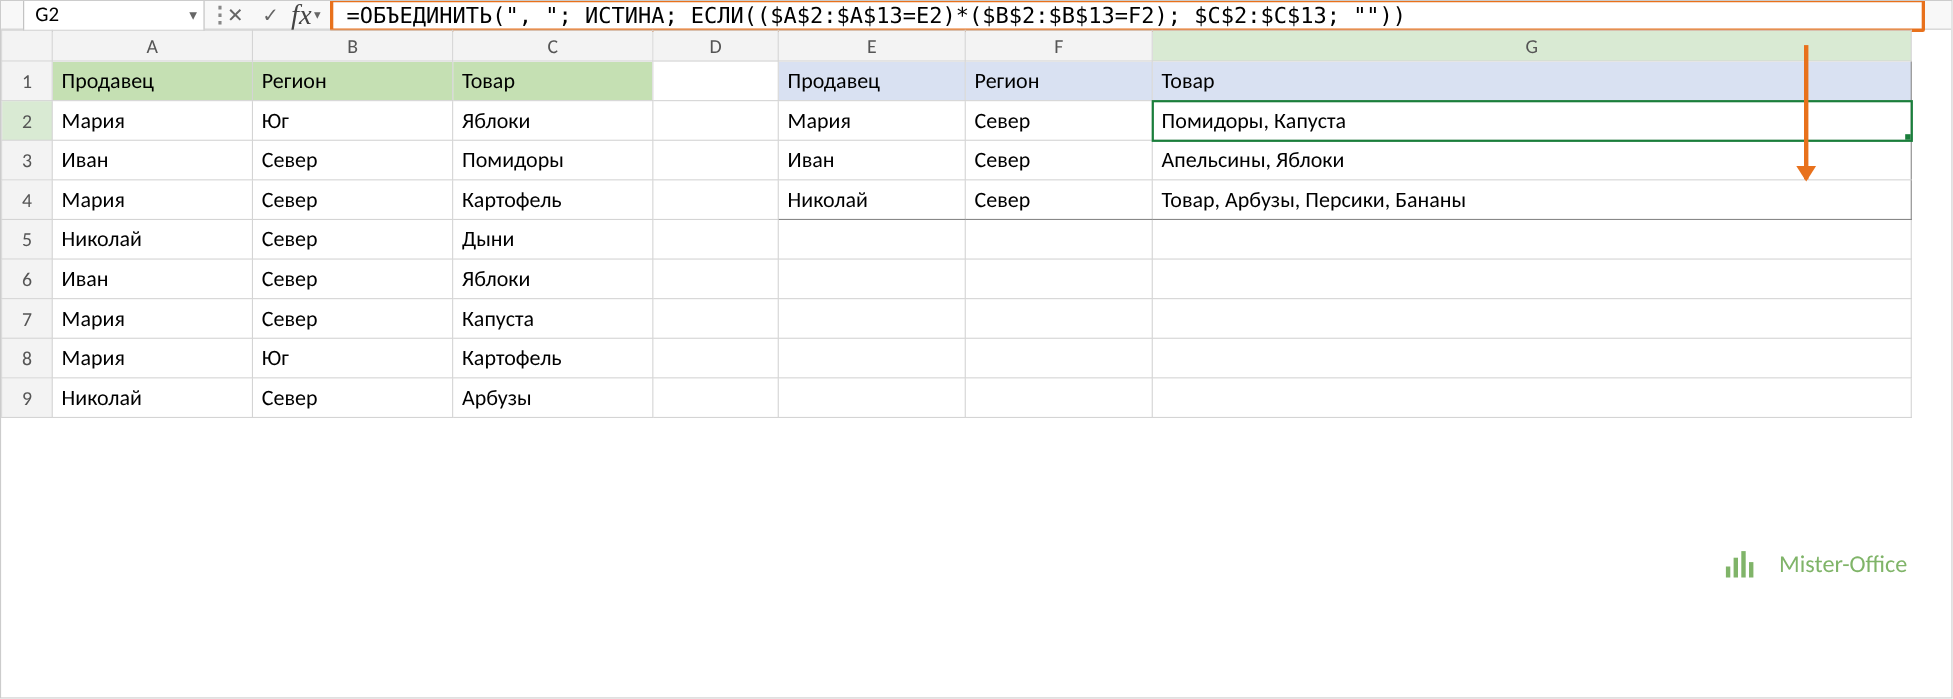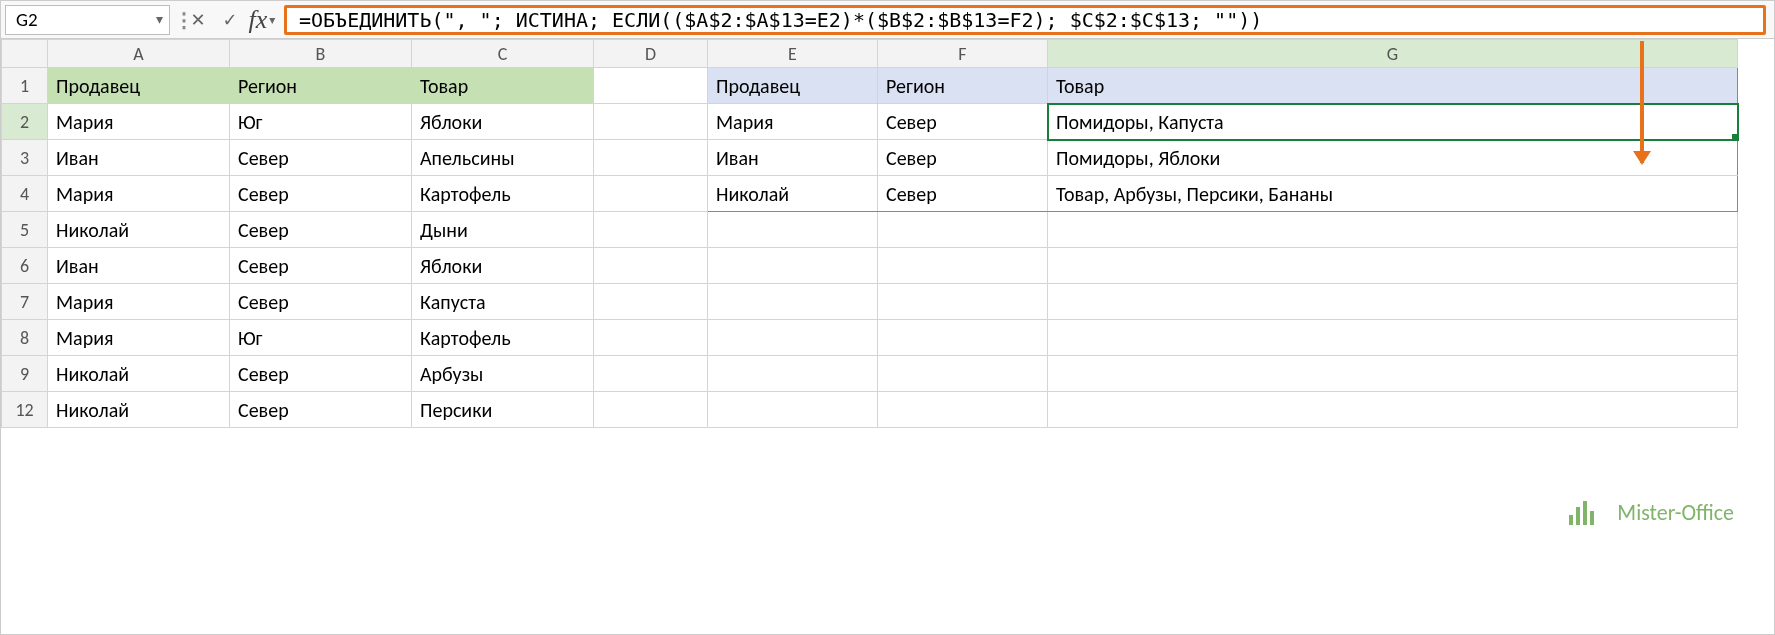--- a/index.html
+++ b/index.html
@@ -12,24 +12,24 @@
     position: relative;
     overflow: hidden;
     border: 1px solid #ccc;
     box-shadow: 0 2px 8px rgba(0,0,0,0.15);
   }
 
   
   .formula-bar {
     display: flex;
     align-items: center;
-    height: 38px;
+    height: 26px;
     border-bottom: 1px solid #ccc;
     background: #f8f8f8;
-    padding: 2px 4px;
+    padding: 2px 20px;
     gap: 4px;
   }
   .name-box {
     width: 165px;
     height: 30px;
     background: #fff;
     border: 1px solid #bdbdbd;
     display: flex;
     align-items: center;
     justify-content: space-between;
@@ -272,25 +272,25 @@
       <td></td>
       <td class="res-left">Мария</td>
       <td>Север</td>
       <td class="sel-cell res-right">Помидоры, Капуста</td>
     </tr>
 
     <tr>
       <td class="rowhdr">3</td>
       <td>Иван</td>
       <td>Север</td>
-      <td>Апельсины</td>
+      <td>Помидоры</td>
       <td></td>
       <td class="res-left">Иван</td>
       <td>Север</td>
-      <td class="res-right">Помидоры, Яблоки</td>
+      <td class="res-right">Апельсины, Яблоки</td>
     </tr>
 
     <tr>
       <td class="rowhdr">4</td>
       <td>Мария</td>
       <td>Север</td>
       <td>Картофель</td>
       <td></td>
       <td class="res-left res-bottom">Николай</td>
       <td class="res-bottom">Север</td>
@@ -347,30 +347,20 @@
       <td>Север</td>
       <td>Арбузы</td>
       <td></td>
       <td></td>
       <td></td>
       <td></td>
     </tr>
 
 
 
-    <tr>
-      <td class="rowhdr">12</td>
-      <td>Николай</td>
-      <td>Север</td>
-      <td>Персики</td>
-      <td></td>
-      <td></td>
-      <td></td>
-      <td></td>
-    </tr>
 
   </tbody>
 </table>
 </div>
 
 <div class="watermark">
   <div class="wm-bars">
     <span></span>
       <span></span>
       <span></span>

